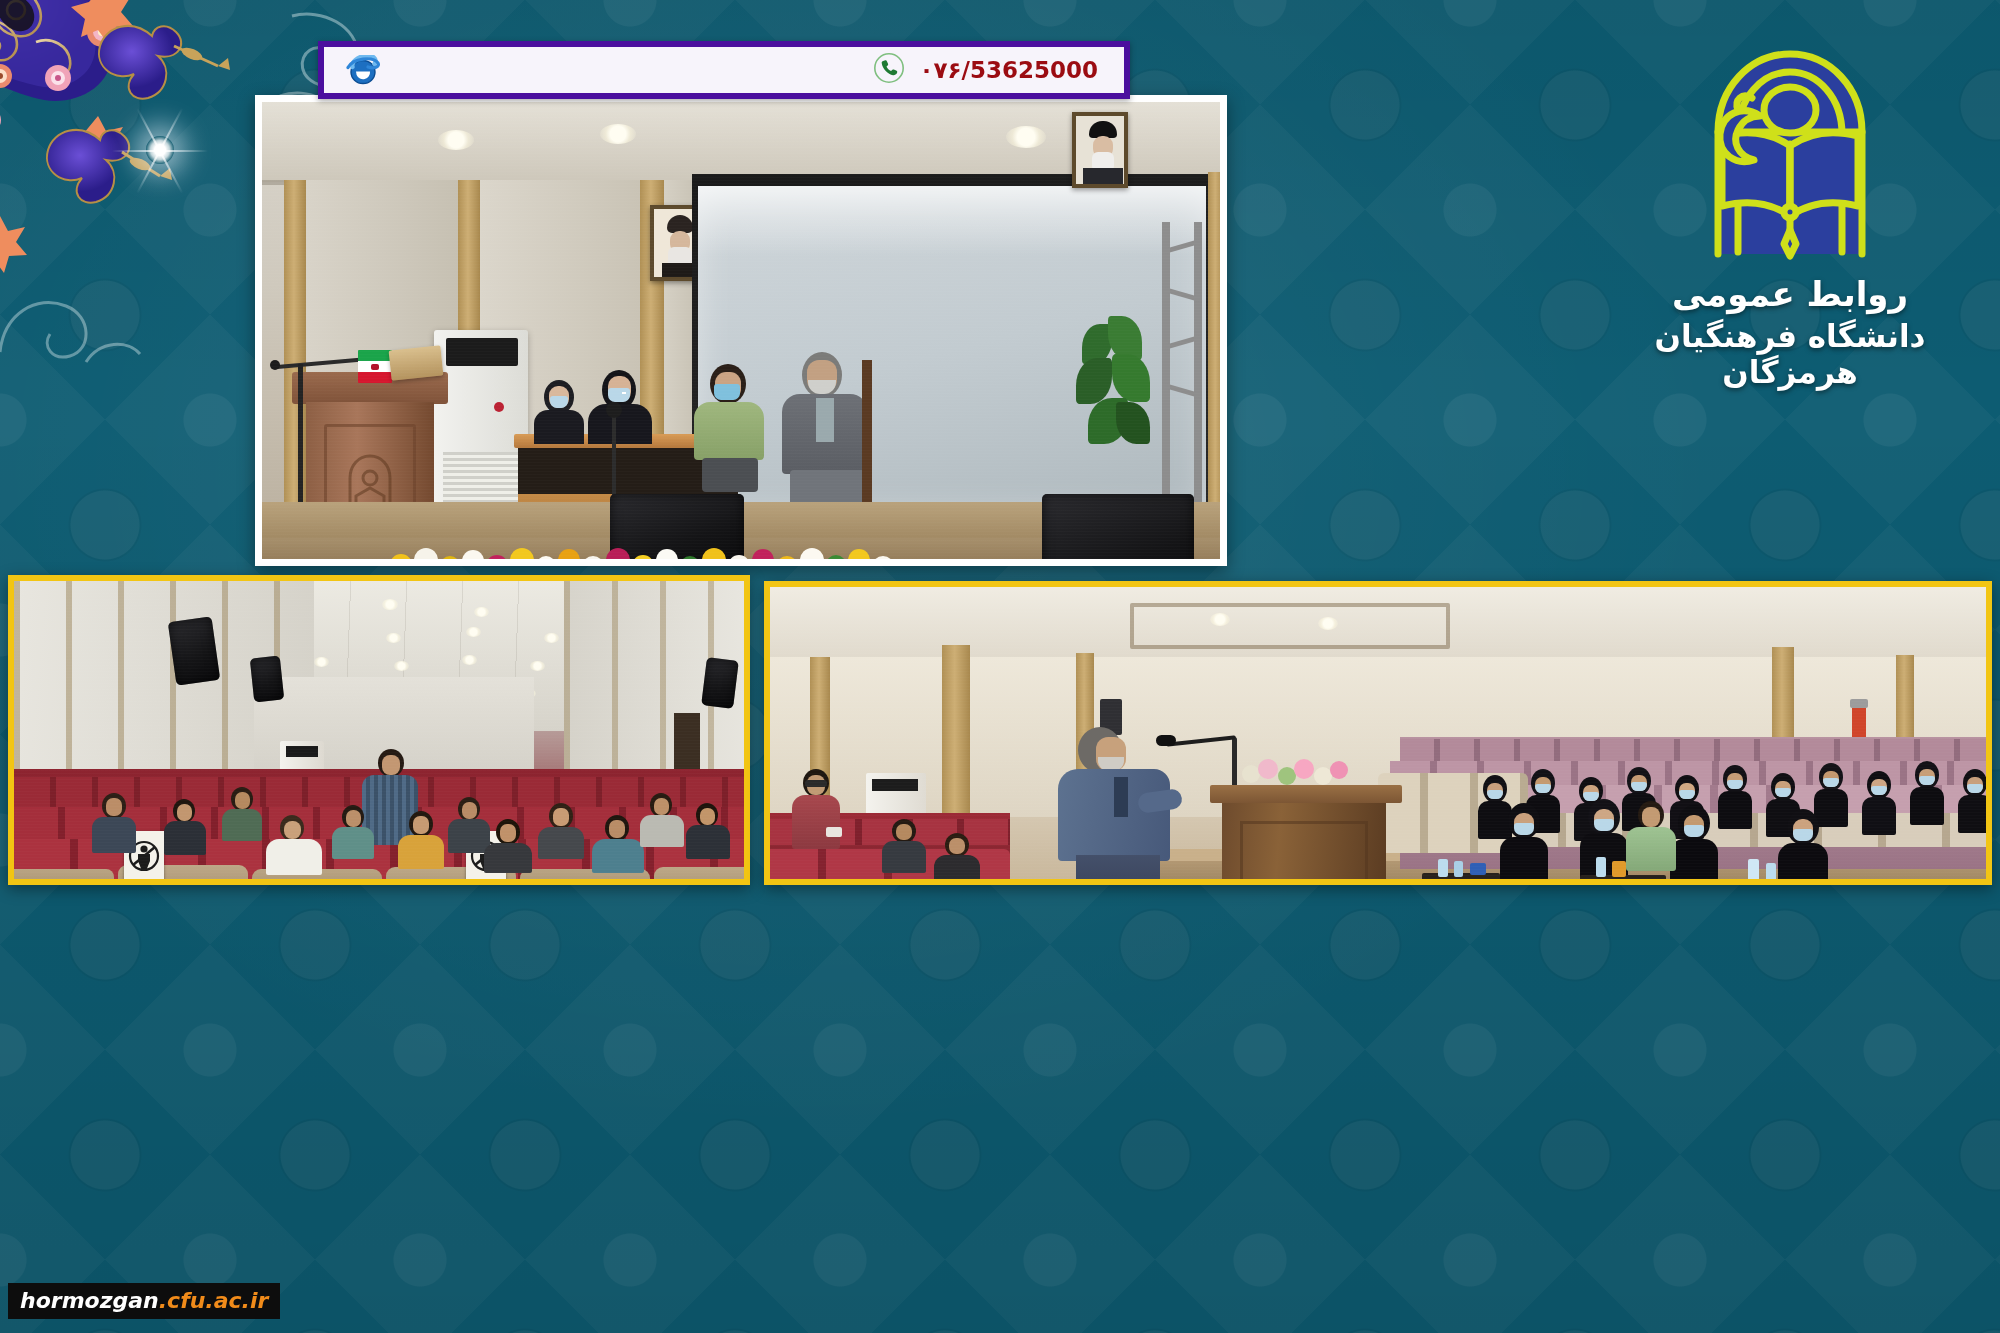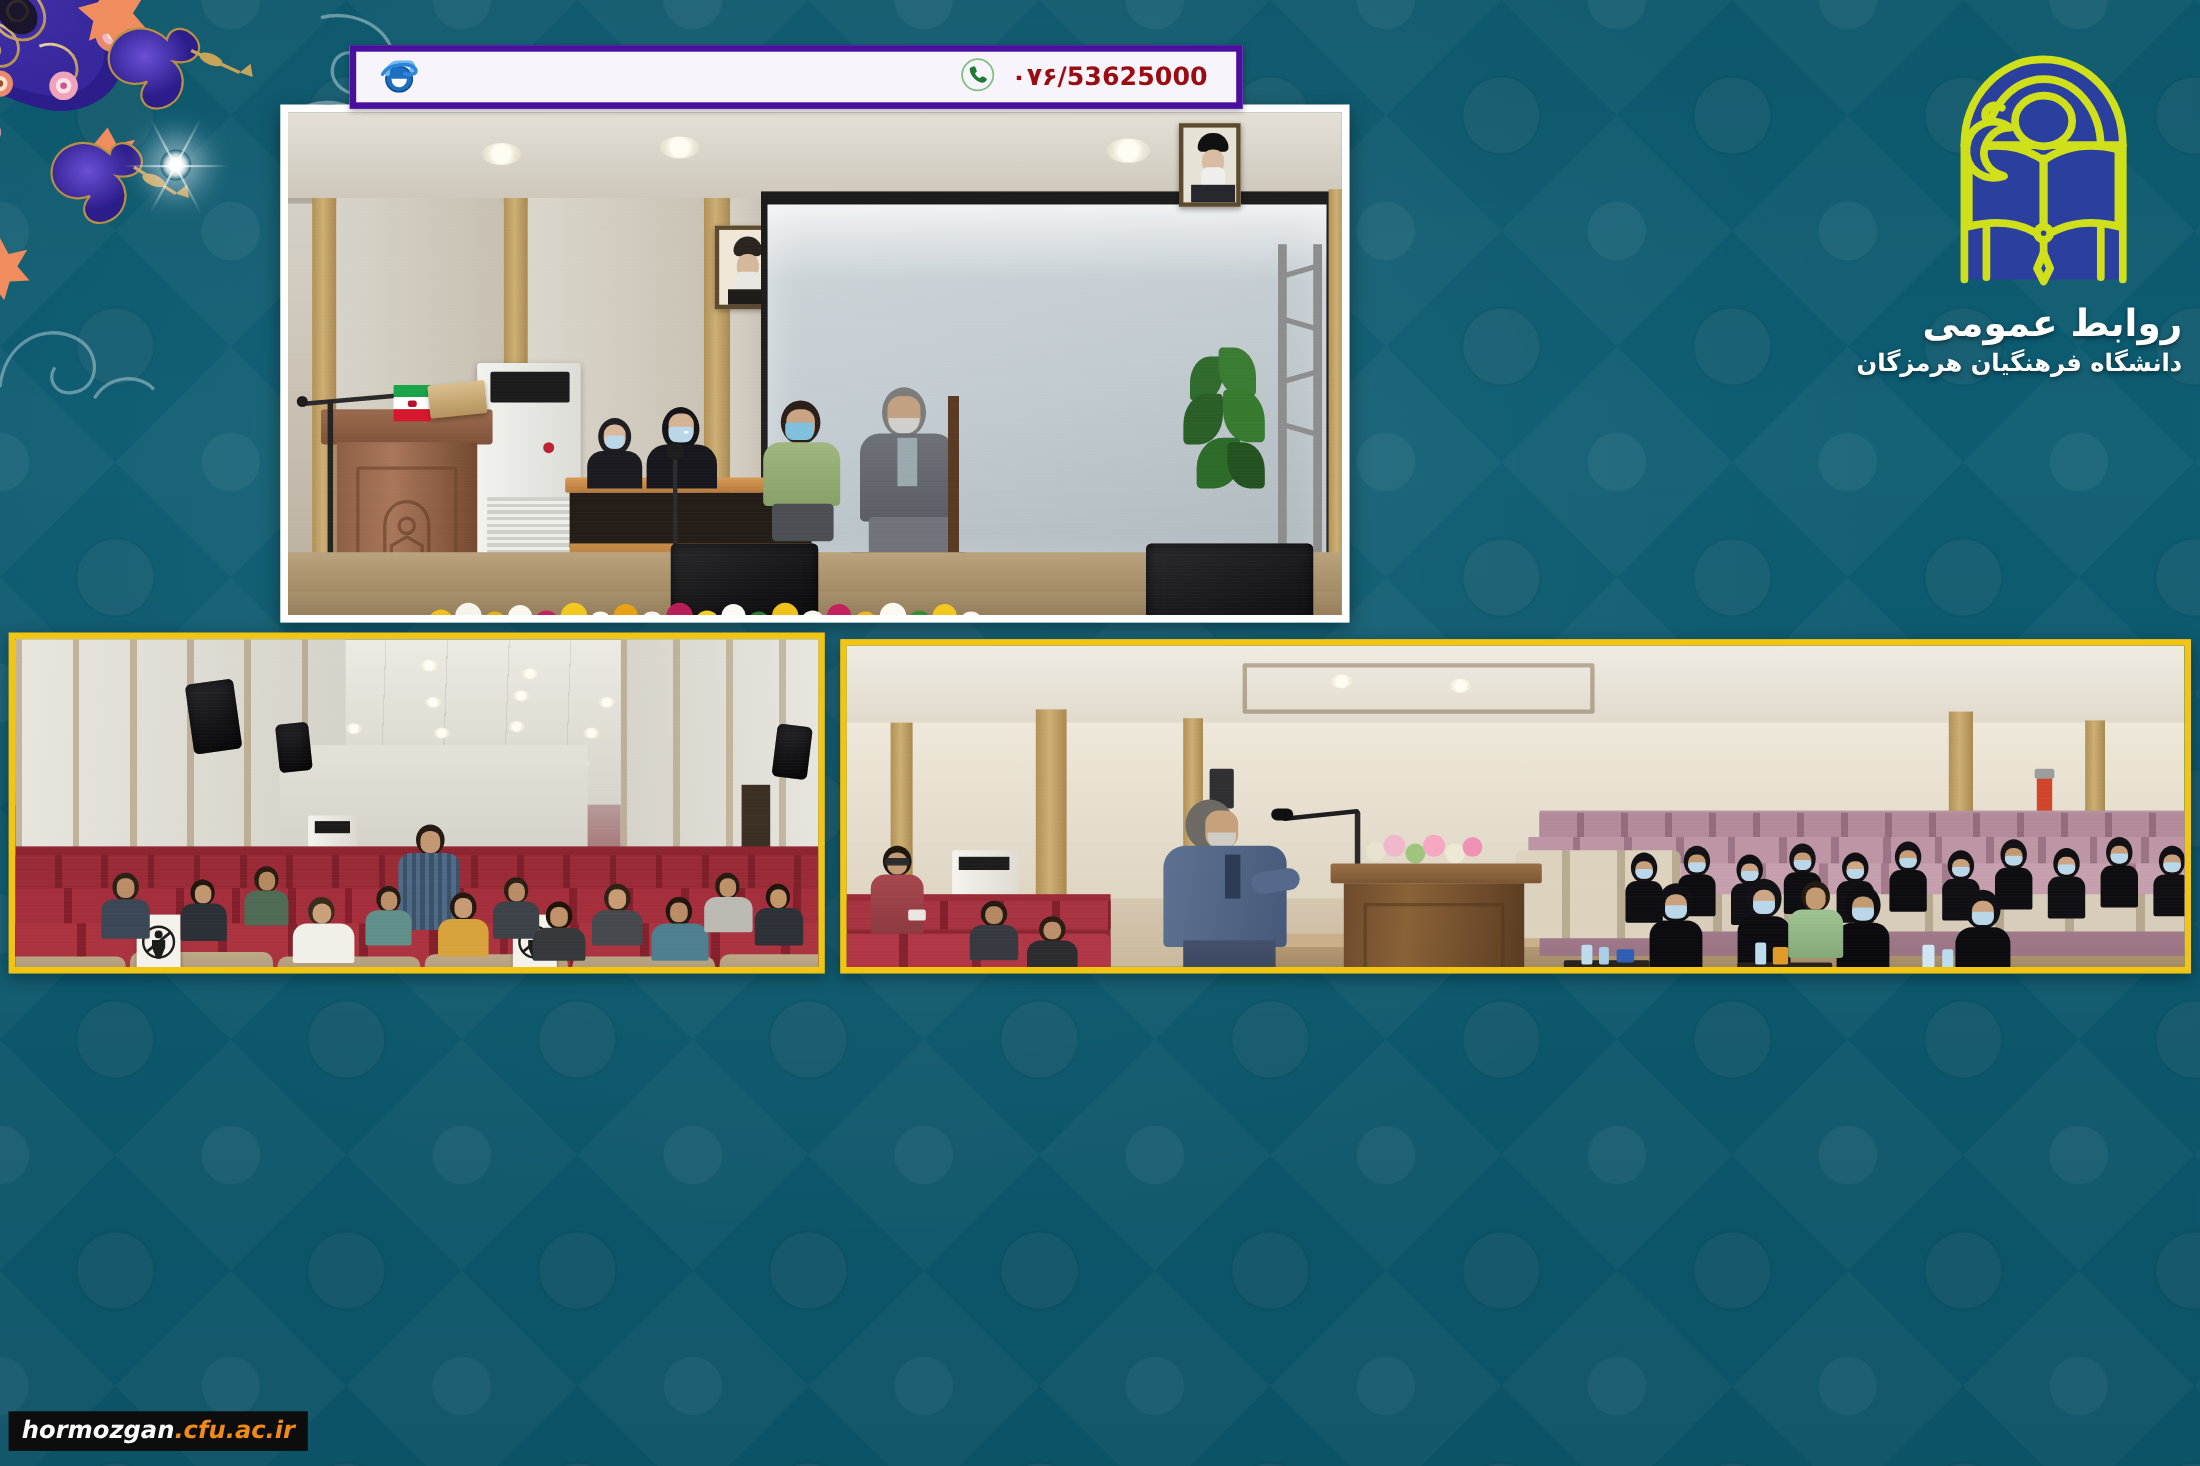--- a/index.html
+++ b/index.html
@@ -129,31 +129,31 @@
                background: radial-gradient(circle, #fffdf2 0 38%, rgba(255,250,225,.55) 60%, rgba(255,250,225,0) 100%); }
   .person    { position: absolute; }
   .head      { position: absolute; border-radius: 50%; }
   .mask      { position: absolute; border-radius: 3px 3px 7px 7px; background:#b9d7e8; }
   .flowerdot { position: absolute; border-radius: 50%; }
   .speakerbox{ position: absolute; background: linear-gradient(160deg,#2b2b2f,#141416 60%,#0a0a0c);
                border-radius: 5px; box-shadow: inset 0 0 12px rgba(0,0,0,.7); }
 
   
   .logo-block {
-    position: absolute; right: 16px; top: 24px;
-    width: 356px; text-align: right; z-index: 5;
+    position: absolute; right: 32px; top: 24px;
+    width: 356px; text-align: center; z-index: 5;
   }
   .logo-caption-1 {
     margin-top: 8px; color: #ffffff; font-weight: bold;
     font-size: 34px; letter-spacing: .5px;
     text-shadow: 0 2px 5px rgba(0,0,0,.5);
   }
   .logo-caption-2 {
     margin-top: 4px; color: #ffffff; font-weight: bold;
-    font-size: 22px; letter-spacing: .3px;
+    font-size: 31px; letter-spacing: .3px;
     text-shadow: 0 2px 5px rgba(0,0,0,.5);
   }
 
   
   .banner {
     position: absolute; left: 0; bottom: 0;
     width: 2000px; height: 240px;
     background: linear-gradient(100deg,
         rgba(13,92,114,0) 0%,
         rgba(52,34,160,.45) 14%,

